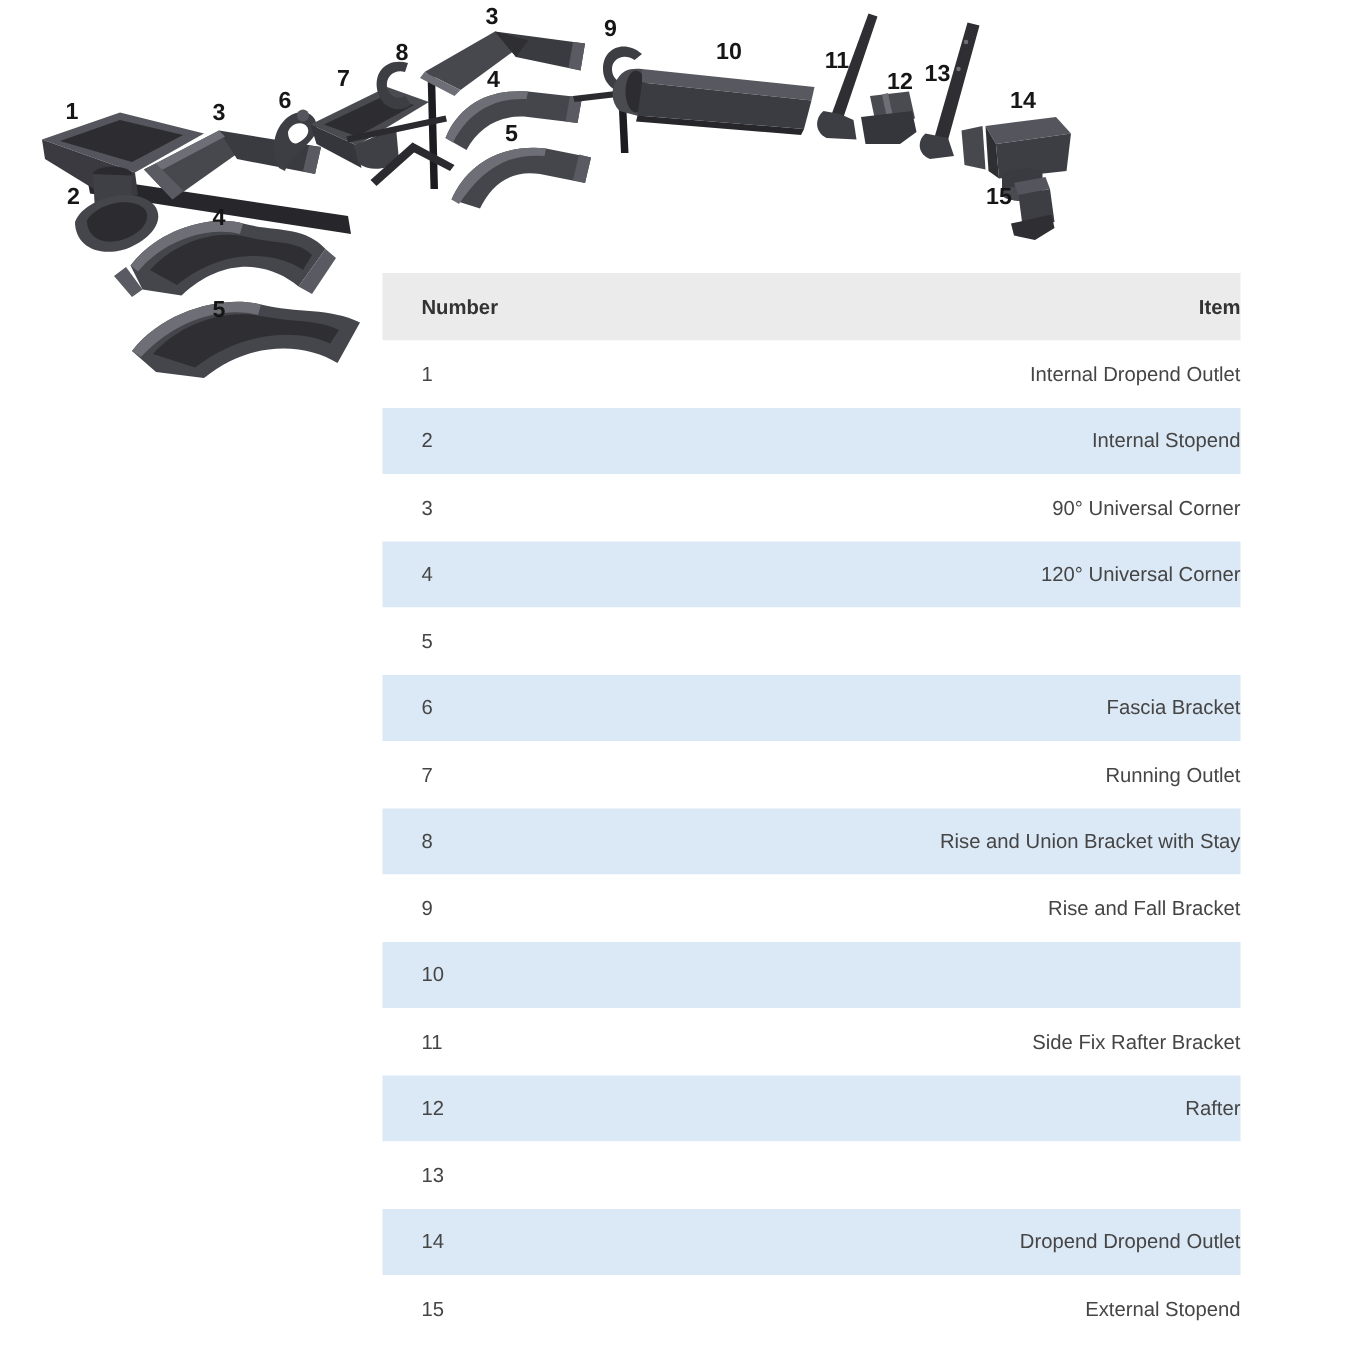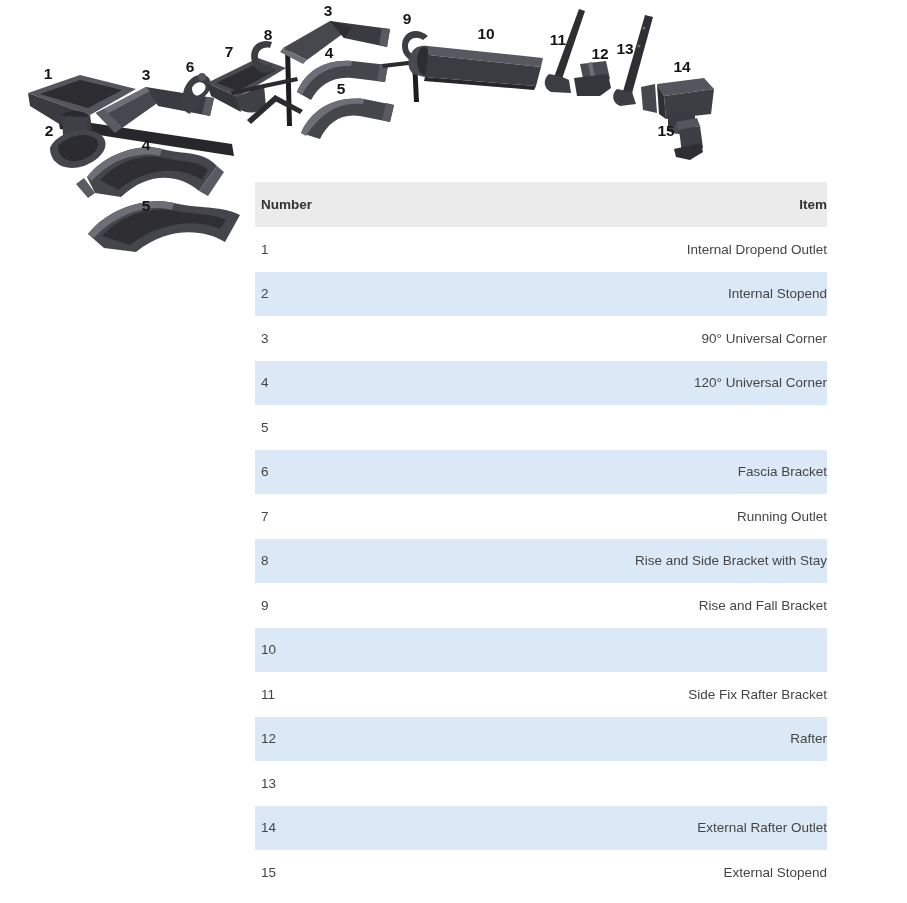--- a/index.html
+++ b/index.html
@@ -37,21 +37,21 @@
     color: #333333;
   }
   .trow {
     display: flex; align-items: center;
     height: 44.5px;
     background: #ffffff;
   }
   .trow.alt { background: #dbe8f5; }
   .cell-number {
     width: 168px;
-    padding-left: 6px;
+    padding-left: 26px;
     box-sizing: border-box;
     flex: 0 0 auto;
   }
   .cell-item { flex: 1 1 auto; text-align: right; }
 </style>
 </head>
 <body>
 
 <div class="diagram">
   <svg viewBox="0 0 907 260" width="907" height="260" xmlns="http://www.w3.org/2000/svg">
@@ -234,21 +234,21 @@
   <div class="trow alt">
     <div class="cell-number">6</div>
     <div class="cell-item">Fascia Bracket</div>
   </div>
   <div class="trow">
     <div class="cell-number">7</div>
     <div class="cell-item">Running Outlet</div>
   </div>
   <div class="trow alt">
     <div class="cell-number">8</div>
-    <div class="cell-item">Rise and Side Bracket with Stay</div>
+    <div class="cell-item">Rise and Union Bracket with Stay</div>
   </div>
   <div class="trow">
     <div class="cell-number">9</div>
     <div class="cell-item">Rise and Fall Bracket</div>
   </div>
   <div class="trow alt">
     <div class="cell-number">10</div>
   </div>
   <div class="trow">
     <div class="cell-number">11</div>
@@ -256,19 +256,19 @@
   </div>
   <div class="trow alt">
     <div class="cell-number">12</div>
     <div class="cell-item">Rafter</div>
   </div>
   <div class="trow">
     <div class="cell-number">13</div>
   </div>
   <div class="trow alt">
     <div class="cell-number">14</div>
-    <div class="cell-item">External Rafter Outlet</div>
+    <div class="cell-item">Dropend Dropend Outlet</div>
   </div>
   <div class="trow">
     <div class="cell-number">15</div>
     <div class="cell-item">External Stopend</div>
   </div>
 </div>
 
 </body></html>

